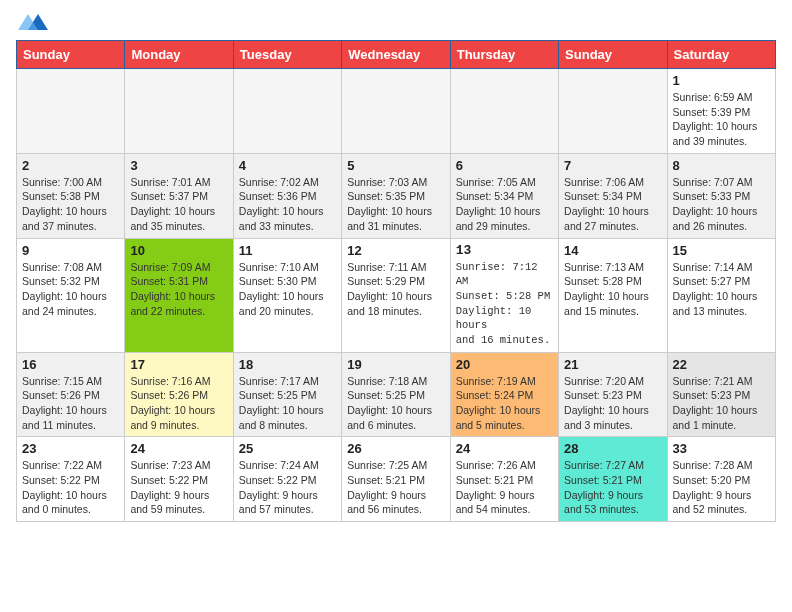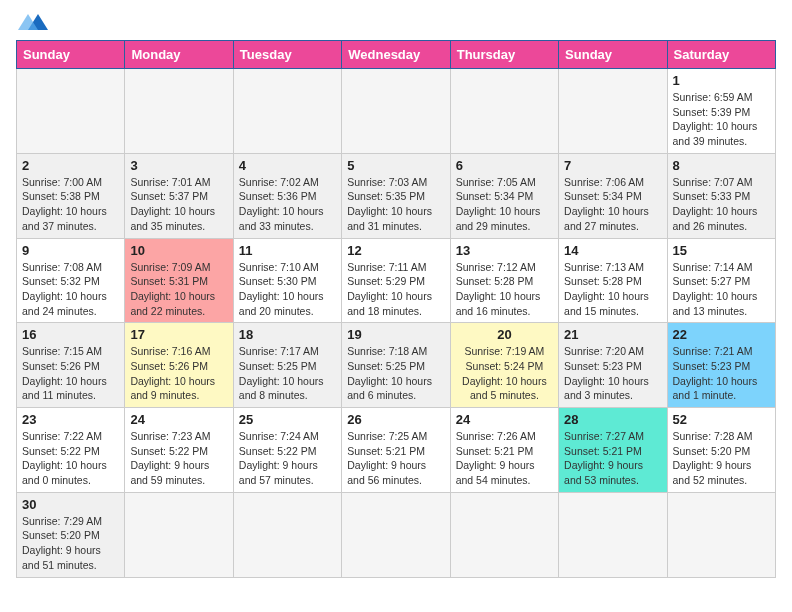--- a/index.html
+++ b/index.html
@@ -66,21 +66,21 @@
     .empty-cell {
       background: #f7f7f7;
     }
     .calendar tr:nth-child(odd) td {
       background: #fff;
     }
     .calendar tr:nth-child(even) td {
       background: #f5f5f5;
     }
     .calendar thead tr th {
-      background-color: #ec4899;
+      background-color: #ef4444;
     }
     td.empty-cell {
       background: #f5f5f5 !important;
     }
   </style>
 </head>
 <body>
 
 <div class="header-area">
   <div class="logo-area">
@@ -153,33 +153,33 @@
         <td style="background: rgb(240, 240, 240);">
           <span class="day-number">8</span>
           <div class="day-info">Sunrise: 7:07 AM<br>Sunset: 5:33 PM<br>Daylight: 10 hours<br>and 26 minutes.</div>
         </td>
       </tr>
       <tr>
         <td style="background: rgb(255, 255, 255);">
           <span class="day-number">9</span>
           <div class="day-info">Sunrise: 7:08 AM<br>Sunset: 5:32 PM<br>Daylight: 10 hours<br>and 24 minutes.</div>
         </td>
-        <td style="background: #fca5a5;">
+        <td style="background: #84cc16;">
           <span class="day-number">10</span>
           <div class="day-info">Sunrise: 7:09 AM<br>Sunset: 5:31 PM<br>Daylight: 10 hours<br>and 22 minutes.</div>
         </td>
         <td style="background: rgb(255, 255, 255);">
           <span class="day-number">11</span>
           <div class="day-info">Sunrise: 7:10 AM<br>Sunset: 5:30 PM<br>Daylight: 10 hours<br>and 20 minutes.</div>
         </td>
         <td style="background: rgb(255, 255, 255);">
           <span class="day-number">12</span>
           <div class="day-info">Sunrise: 7:11 AM<br>Sunset: 5:29 PM<br>Daylight: 10 hours<br>and 18 minutes.</div>
         </td>
-        <td style="background: rgb(255, 255, 255);">
+        <td style="background: rgb(255, 255, 255); font-family: Liberation Mono, monospace;">
           <span class="day-number">13</span>
           <div class="day-info">Sunrise: 7:12 AM<br>Sunset: 5:28 PM<br>Daylight: 10 hours<br>and 16 minutes.</div>
         </td>
         <td style="background: rgb(255, 255, 255);">
           <span class="day-number">14</span>
           <div class="day-info">Sunrise: 7:13 AM<br>Sunset: 5:28 PM<br>Daylight: 10 hours<br>and 15 minutes.</div>
         </td>
         <td style="background: rgb(255, 255, 255);">
           <span class="day-number">15</span>
           <div class="day-info">Sunrise: 7:14 AM<br>Sunset: 5:27 PM<br>Daylight: 10 hours<br>and 13 minutes.</div>
@@ -195,29 +195,29 @@
           <div class="day-info">Sunrise: 7:16 AM<br>Sunset: 5:26 PM<br>Daylight: 10 hours<br>and 9 minutes.</div>
         </td>
         <td style="background: rgb(240, 240, 240);">
           <span class="day-number">18</span>
           <div class="day-info">Sunrise: 7:17 AM<br>Sunset: 5:25 PM<br>Daylight: 10 hours<br>and 8 minutes.</div>
         </td>
         <td style="background: rgb(240, 240, 240);">
           <span class="day-number">19</span>
           <div class="day-info">Sunrise: 7:18 AM<br>Sunset: 5:25 PM<br>Daylight: 10 hours<br>and 6 minutes.</div>
         </td>
-        <td style="background: #fef9c3; text-align: center;">
+        <td style="background: #fdba74;">
           <span class="day-number">20</span>
           <div class="day-info">Sunrise: 7:19 AM<br>Sunset: 5:24 PM<br>Daylight: 10 hours<br>and 5 minutes.</div>
         </td>
         <td style="background: rgb(240, 240, 240);">
           <span class="day-number">21</span>
           <div class="day-info">Sunrise: 7:20 AM<br>Sunset: 5:23 PM<br>Daylight: 10 hours<br>and 3 minutes.</div>
         </td>
-        <td style="background: #7dd3fc;">
+        <td style="background: #e5e5e5;">
           <span class="day-number">22</span>
           <div class="day-info">Sunrise: 7:21 AM<br>Sunset: 5:23 PM<br>Daylight: 10 hours<br>and 1 minute.</div>
         </td>
       </tr>
       <tr>
         <td style="background: rgb(255, 255, 255);">
           <span class="day-number">23</span>
           <div class="day-info">Sunrise: 7:22 AM<br>Sunset: 5:22 PM<br>Daylight: 10 hours<br>and 0 minutes.</div>
         </td>
         <td style="background: rgb(255, 255, 255);">
@@ -234,30 +234,18 @@
         </td>
         <td style="background: rgb(255, 255, 255);">
           <span class="day-number">24</span>
           <div class="day-info">Sunrise: 7:26 AM<br>Sunset: 5:21 PM<br>Daylight: 9 hours<br>and 54 minutes.</div>
         </td>
         <td style="background: #5eead4;">
           <span class="day-number">28</span>
           <div class="day-info">Sunrise: 7:27 AM<br>Sunset: 5:21 PM<br>Daylight: 9 hours<br>and 53 minutes.</div>
         </td>
         <td style="background: rgb(255, 255, 255);">
-          <span class="day-number">52</span>
+          <span class="day-number">33</span>
           <div class="day-info">Sunrise: 7:28 AM<br>Sunset: 5:20 PM<br>Daylight: 9 hours<br>and 52 minutes.</div>
         </td>
-      </tr>
-      <tr>
-        <td style="background: rgb(240, 240, 240);">
-          <span class="day-number">30</span>
-          <div class="day-info">Sunrise: 7:29 AM<br>Sunset: 5:20 PM<br>Daylight: 9 hours<br>and 51 minutes.</div>
-        </td>
-        <td class="empty-cell" style="background: rgb(245, 245, 245);"></td>
-        <td class="empty-cell" style="background: rgb(245, 245, 245);"></td>
-        <td class="empty-cell" style="background: rgb(245, 245, 245);"></td>
-        <td class="empty-cell" style="background: rgb(245, 245, 245);"></td>
-        <td class="empty-cell" style="background: rgb(245, 245, 245);"></td>
-        <td class="empty-cell" style="background: rgb(245, 245, 245);"></td>
       </tr>
     </tbody>
 </table>
 
 </body></html>

